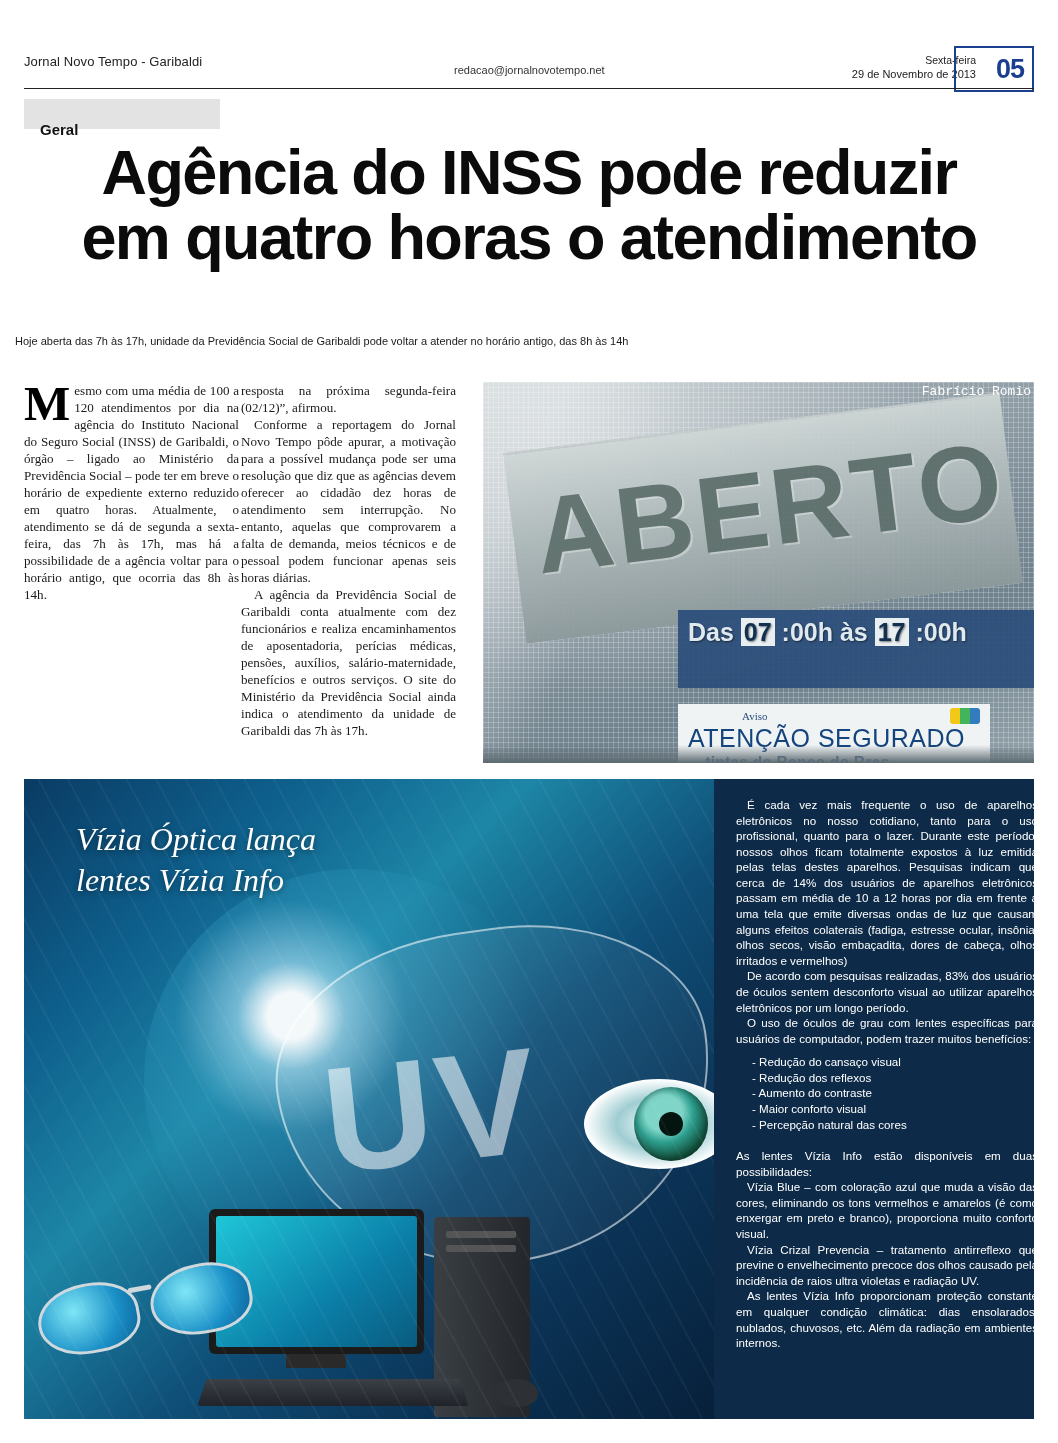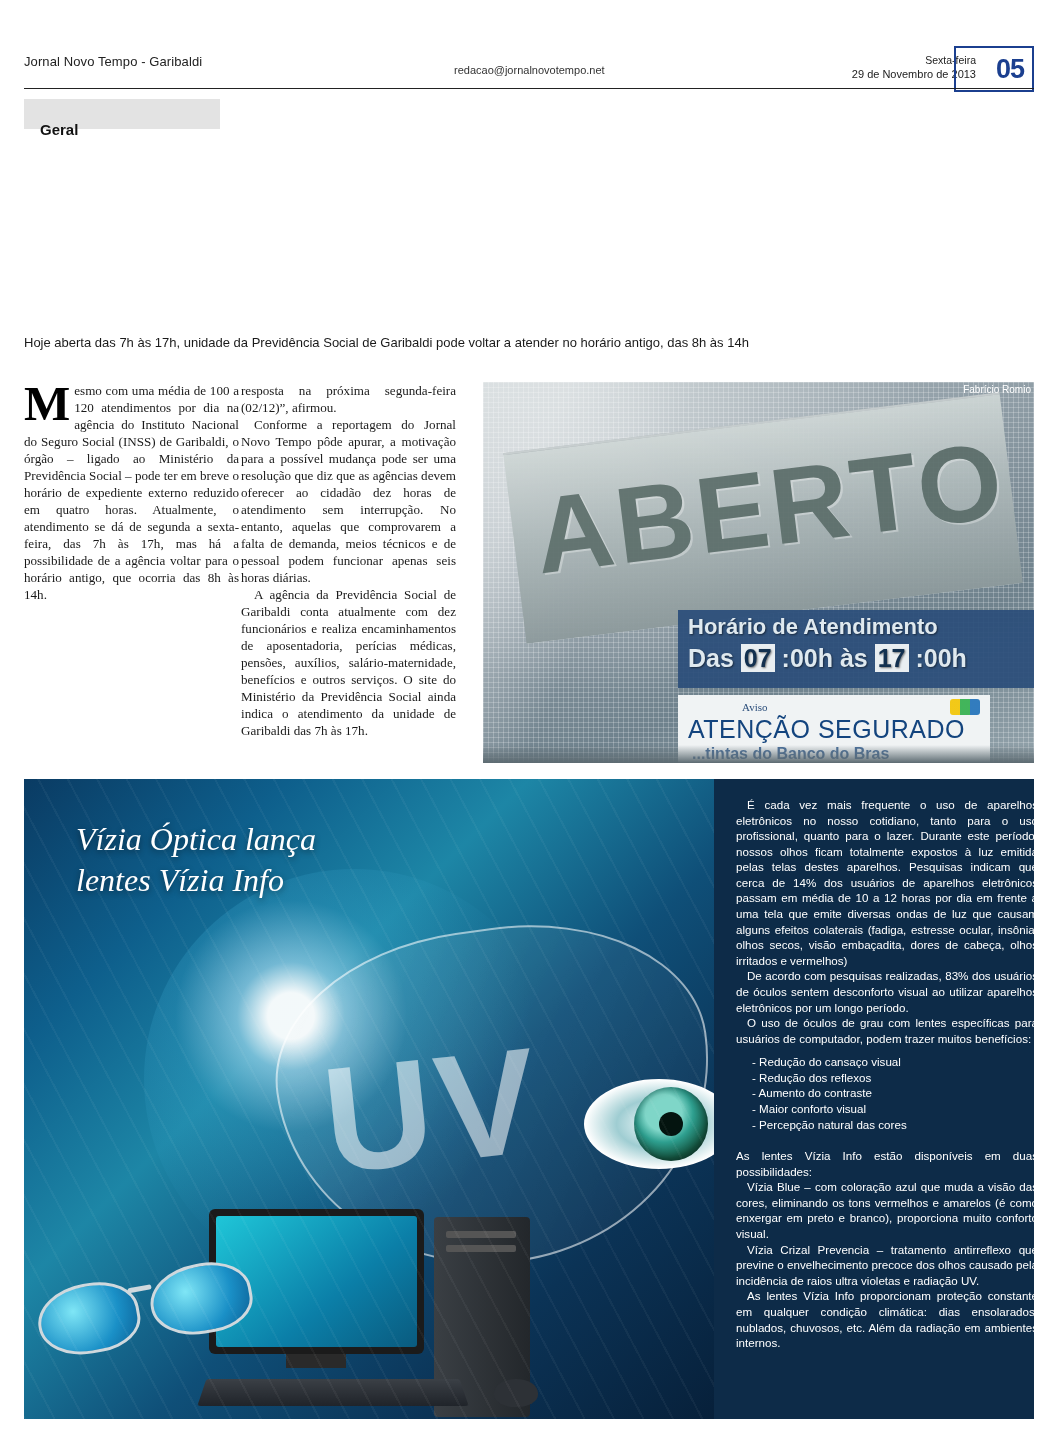--- a/index.html
+++ b/index.html
@@ -18,35 +18,35 @@
 
   
   .section-tag{position:absolute;left:24px;top:99px;width:196px;height:30px;background:#e3e3e3;}
   .section-tag span{position:absolute;left:16px;top:22px;font-size:15px;font-weight:bold;color:#111;}
 
   
   .headline{position:absolute;left:24px;top:140px;width:1010px;text-align:center;
             font-family:"Liberation Sans",sans-serif;font-weight:bold;color:#0b0b0b;
             font-size:63px;line-height:1.03;letter-spacing:-1.6px;}
   .headline div{white-space:nowrap;}
-  .subhead{position:absolute;left:24px;top:334px;width:1010px;font-size:13px;color:#1a1a1a;line-height:1.35;}
+  .subhead{position:absolute;left:15px;top:334px;width:1010px;font-size:11px;color:#1a1a1a;line-height:1.35;}
 
   
   .col{position:absolute;top:382px;width:215px;font-family:"Liberation Serif",serif;
        font-size:13.1px;line-height:1.30;color:#1a1a1a;text-align:justify;}
   .col p{margin:0 0 0 0;text-indent:13px;}
   .col p.first{text-indent:0;}
   #col1{left:24px;}
   #col2{left:241px;}
   .dropcap{float:left;font-family:"Liberation Serif",serif;font-size:49px;line-height:40px;
            font-weight:bold;margin:2px 4px 0 0;color:#000;}
 
   
   .photo{position:absolute;left:483px;top:382px;width:551px;height:381px;overflow:hidden;background:#9aa6ad;}
-  .photo .credit{position:absolute;right:3px;top:2px;font-size:10px;color:#fff;font-family:Liberation Sans, sans-serif;z-index:9;}
+  .photo .credit{position:absolute;right:3px;top:2px;font-size:13px;color:#fff;font-family:Liberation Mono, monospace;z-index:9;}
   .mesh{position:absolute;inset:0;
     background:
       repeating-linear-gradient(0deg, rgba(255,255,255,.22) 0 1px, rgba(0,0,0,0) 1px 5px),
       repeating-linear-gradient(90deg, rgba(255,255,255,.22) 0 1px, rgba(0,0,0,0) 1px 5px),
       linear-gradient(160deg,#b9c3c6 0%,#97a4ac 28%,#7f8f99 52%,#6f828d 70%,#93a3ab 100%);
   }
   .mesh:after{content:"";position:absolute;inset:0;
     background:linear-gradient(115deg,rgba(255,255,255,.35) 0 12%,rgba(255,255,255,0) 30%),
                radial-gradient(ellipse at 25% 20%,rgba(255,255,255,.45),rgba(255,255,255,0) 55%);}
   .banner-aberto{position:absolute;left:30px;top:40px;width:500px;height:190px;
@@ -54,21 +54,21 @@
       background:linear-gradient(180deg,#cfd7d6 0%,#aeb9ba 45%,#8d9a9c 100%);
       opacity:.93;border-top:2px solid rgba(255,255,255,.5);}
   .banner-aberto span{position:absolute;left:22px;top:22px;font-size:108px;font-weight:bold;
       letter-spacing:3px;color:#5d6f6b;font-family:"Liberation Sans",sans-serif;
       text-shadow:2px 2px 0 rgba(255,255,255,.35);}
   .blue-panel{position:absolute;left:195px;top:228px;width:356px;height:78px;background:#2a4d7a;opacity:.92;}
   .hora-txt{position:absolute;left:205px;top:232px;width:345px;color:#dfe9ef;font-size:22px;font-weight:bold;
             font-family:"Liberation Sans",sans-serif;text-shadow:1px 1px 2px rgba(0,0,0,.5);}
   .hora-txt .l2{display:block;margin-top:4px;font-size:25px;}
   .hora-txt .num{background:#e9eef1;color:#12304f;padding:0 3px;}
-  .white-panel{position:absolute;left:195px;top:313px;width:312px;height:71px;background:#f0f3f4;}
+  .white-panel{position:absolute;left:195px;top:322px;width:312px;height:71px;background:#f0f3f4;}
   .white-panel .aviso{position:absolute;left:64px;top:6px;font-size:11px;color:#2a4d7a;font-family:"Liberation Serif",serif;}
   .white-panel .atencao{position:absolute;left:10px;top:20px;font-size:25px;font-weight:normal;color:#13447e;letter-spacing:.5px;}
   .white-panel .small{position:absolute;left:14px;top:50px;font-size:16px;font-weight:bold;color:#13447e;opacity:.75;}
   .white-panel .logo{position:absolute;right:10px;top:4px;width:30px;height:16px;
       background:linear-gradient(90deg,#f2c400 0 33%,#2fae4a 33% 66%,#1d6fb8 66% 100%);border-radius:3px;opacity:.9;}
   .photo-bottom-fade{position:absolute;left:0;bottom:0;width:100%;height:18px;background:linear-gradient(0deg,#5d6b72,rgba(93,107,114,0));}
 
   
   .ad{position:absolute;left:24px;top:779px;width:1010px;height:640px;background:#0d2b48;overflow:hidden;}
   .ad-img{position:absolute;left:0;top:0;width:690px;height:640px;overflow:hidden;
@@ -124,39 +124,42 @@
     <div class="mast-day">Sexta-feira</div>
     <div class="mast-date">29 de Novembro de 2013</div>
     <div class="pagenum">05</div>
   </div>
   <div class="rule"></div>
 
   <div class="section-tag">
     <span>Geral</span>
   </div>
 
+  <div class="headline">
+    <div>Agência do INSS pode reduzir</div>
+    <div>em quatro horas o atendimento</div>
+  </div>
   <div class="subhead">Hoje aberta das 7h às 17h, unidade da Previdência Social de Garibaldi pode voltar a atender no horário antigo, das 8h às 14h</div>
 
   <div class="col" id="col1">
     <p class="first"><span class="dropcap">M</span><span>esmo com uma média de 100 a 120 atendimentos por dia na agência do Instituto Nacional do Seguro Social (INSS) de Garibaldi, o órgão – ligado ao Ministério da Previdência Social – pode ter em breve o horário de expediente externo reduzido em quatro horas. Atualmente, o atendimento se dá de segunda a sexta-feira, das 7h às 17h, mas há a possibilidade de a agência voltar para o horário antigo, que ocorria das 8h às 14h.</span></p>
   </div>
   <div class="col" id="col2">
     <p class="first">resposta na próxima segunda-feira (02/12)”, afirmou.</p>
     <p>Conforme a reportagem do Jornal Novo Tempo pôde apurar, a motivação para a possível mudança pode ser uma resolução que diz que as agências devem oferecer ao cidadão dez horas de atendimento sem interrupção. No entanto, aquelas que comprovarem a falta de demanda, meios técnicos e de pessoal podem funcionar apenas seis horas diárias.</p>
     <p>A agência da Previdência Social de Garibaldi conta atualmente com dez funcionários e realiza encaminhamentos de aposentadoria, perícias médicas, pensões, auxílios, salário-maternidade, benefícios e outros serviços. O site do Ministério da Previdência Social ainda indica o atendimento da unidade de Garibaldi das 7h às 17h.</p>
   </div>
 
   <div class="photo">
     <div class="mesh"></div>
     <div class="banner-aberto">
       <span>ABERTO</span>
     </div>
     <div class="blue-panel"></div>
     <div class="hora-txt">
-      <span>Horário de Atendimento</span>
       <span class="l2">
         <span>Das</span>
         <span class="num">07</span>
         <span>:00h às</span>
         <span class="num">17</span>
         <span>:00h</span>
       </span>
     </div>
     <div class="white-panel">
       <div class="aviso">Aviso</div>

